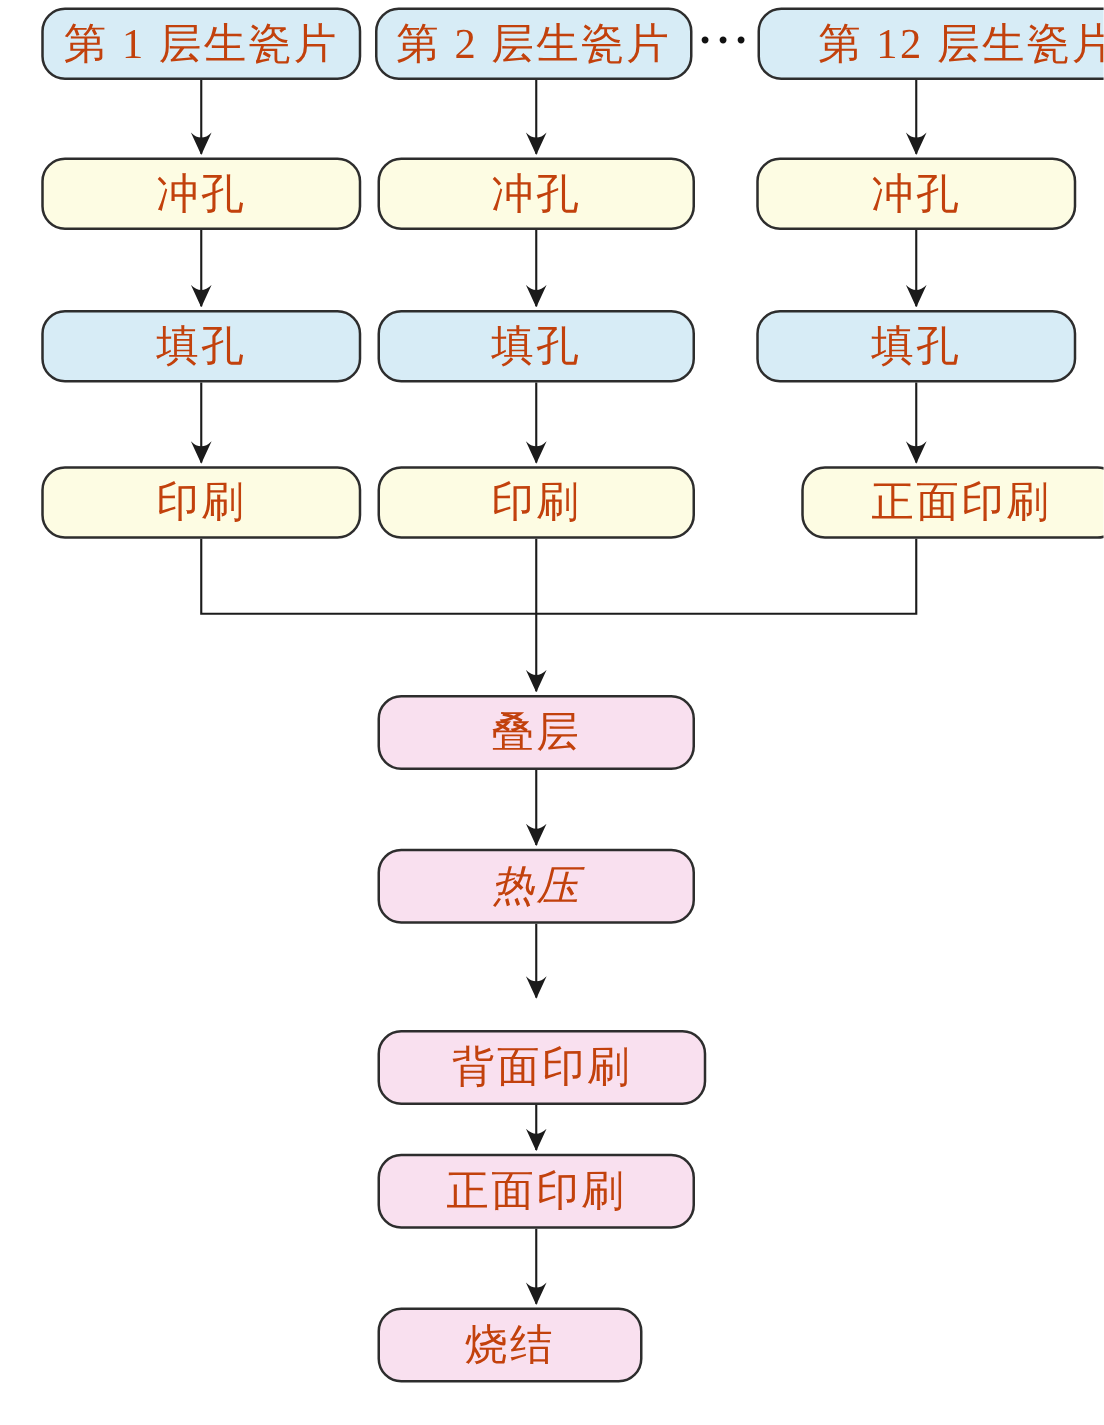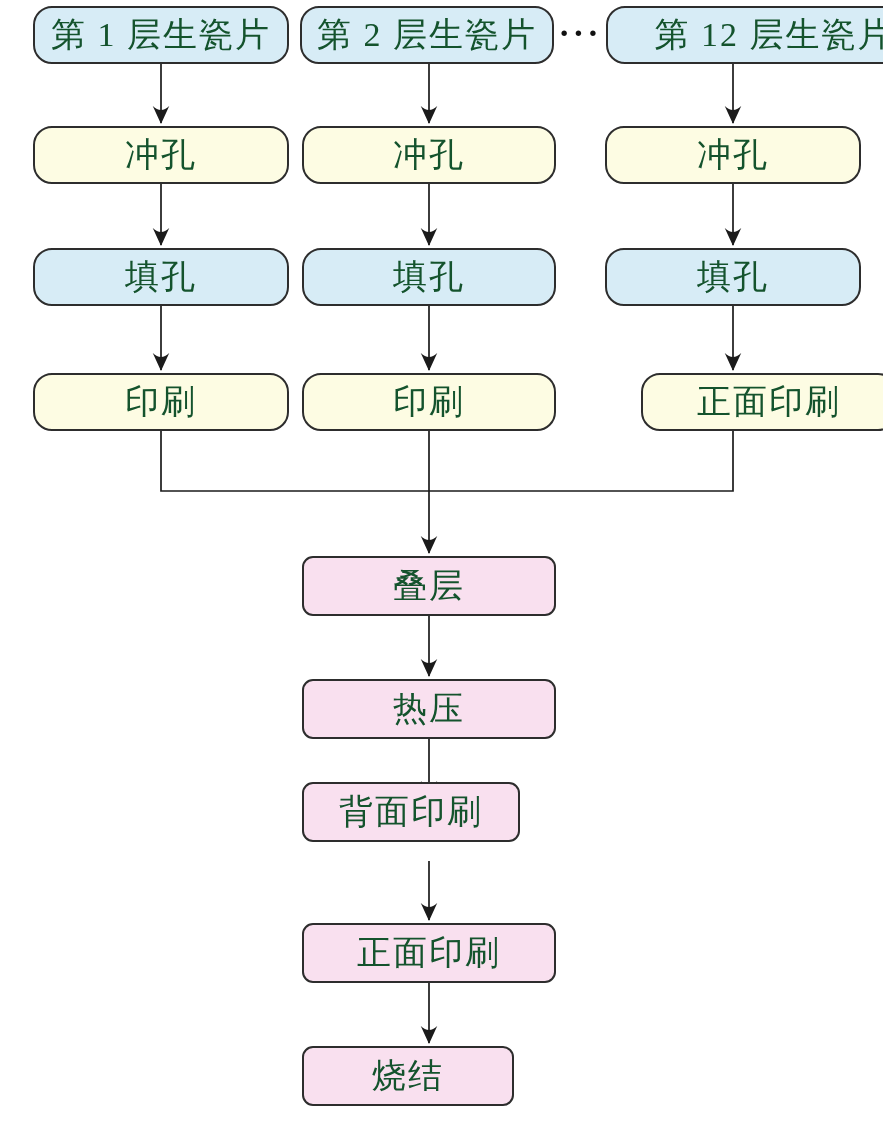--- a/index.html
+++ b/index.html
@@ -30,26 +30,26 @@
   .node {
     position: absolute;
     box-sizing: border-box;
     border: 2.2px solid var(--border, #2d2d2d);
     border-radius: 19px;
     display: flex;
     align-items: center;
     justify-content: center;
     font-size: 34px;
     letter-spacing: 2px;
-    color: #14532d;
+    color: #c2410c;
     white-space: nowrap;
   }
   .node.blue   { background: var(--header-fill, #d7ecf6); }
   .node.yellow { background: var(--step-fill, #fdfce3); }
-  .node.pink   { background: var(--merged-fill, #f9e0ef); border-radius: 11px; }
+  .node.pink   { background: var(--merged-fill, #f9e0ef); }
   .ellipsis {
     position: absolute;
     left: 556px;
     top: 6px;
     width: 48px;
     height: 54px;
     display: flex;
     align-items: center;
     justify-content: center;
     font-size: 34px;
@@ -104,18 +104,18 @@
 
   <div class="node blue" style="left:33px;  top:248px; width:256px; height:58px;">填孔</div>
   <div class="node blue" style="left:302px; top:248px; width:254px; height:58px;">填孔</div>
   <div class="node blue" style="left:605px; top:248px; width:256px; height:58px;">填孔</div>
 
   <div class="node yellow" style="left:33px;  top:373px; width:256px; height:58px;">印刷</div>
   <div class="node yellow" style="left:302px; top:373px; width:254px; height:58px;">印刷</div>
   <div class="node yellow" style="left:605px; top:373px; width:256px; height:58px;margin-left:36px;">正面印刷</div>
 
   <div class="node pink" style="left:302px; top:556px;  width:254px; height:60px;">叠层</div>
-  <div class="node pink" style="left:302px; top:679px;  width:254px; height:60px;">热压</div>
-  <div class="node pink" style="left:302px; top:782px;  width:218px; height:60px;">背面印刷</div>
+  <div class="node pink" style="left:302px; top:679px;  width:254px; height:60px;font-style:italic;">热压</div>
+  <div class="node pink" style="left:302px; top:824px;  width:263px; height:60px;">背面印刷</div>
   <div class="node pink" style="left:302px; top:923px;  width:254px; height:60px;">正面印刷</div>
   <div class="node pink" style="left:302px; top:1046px; width:212px; height:60px;">烧结</div>
 
 </div>
 
 </body></html>

